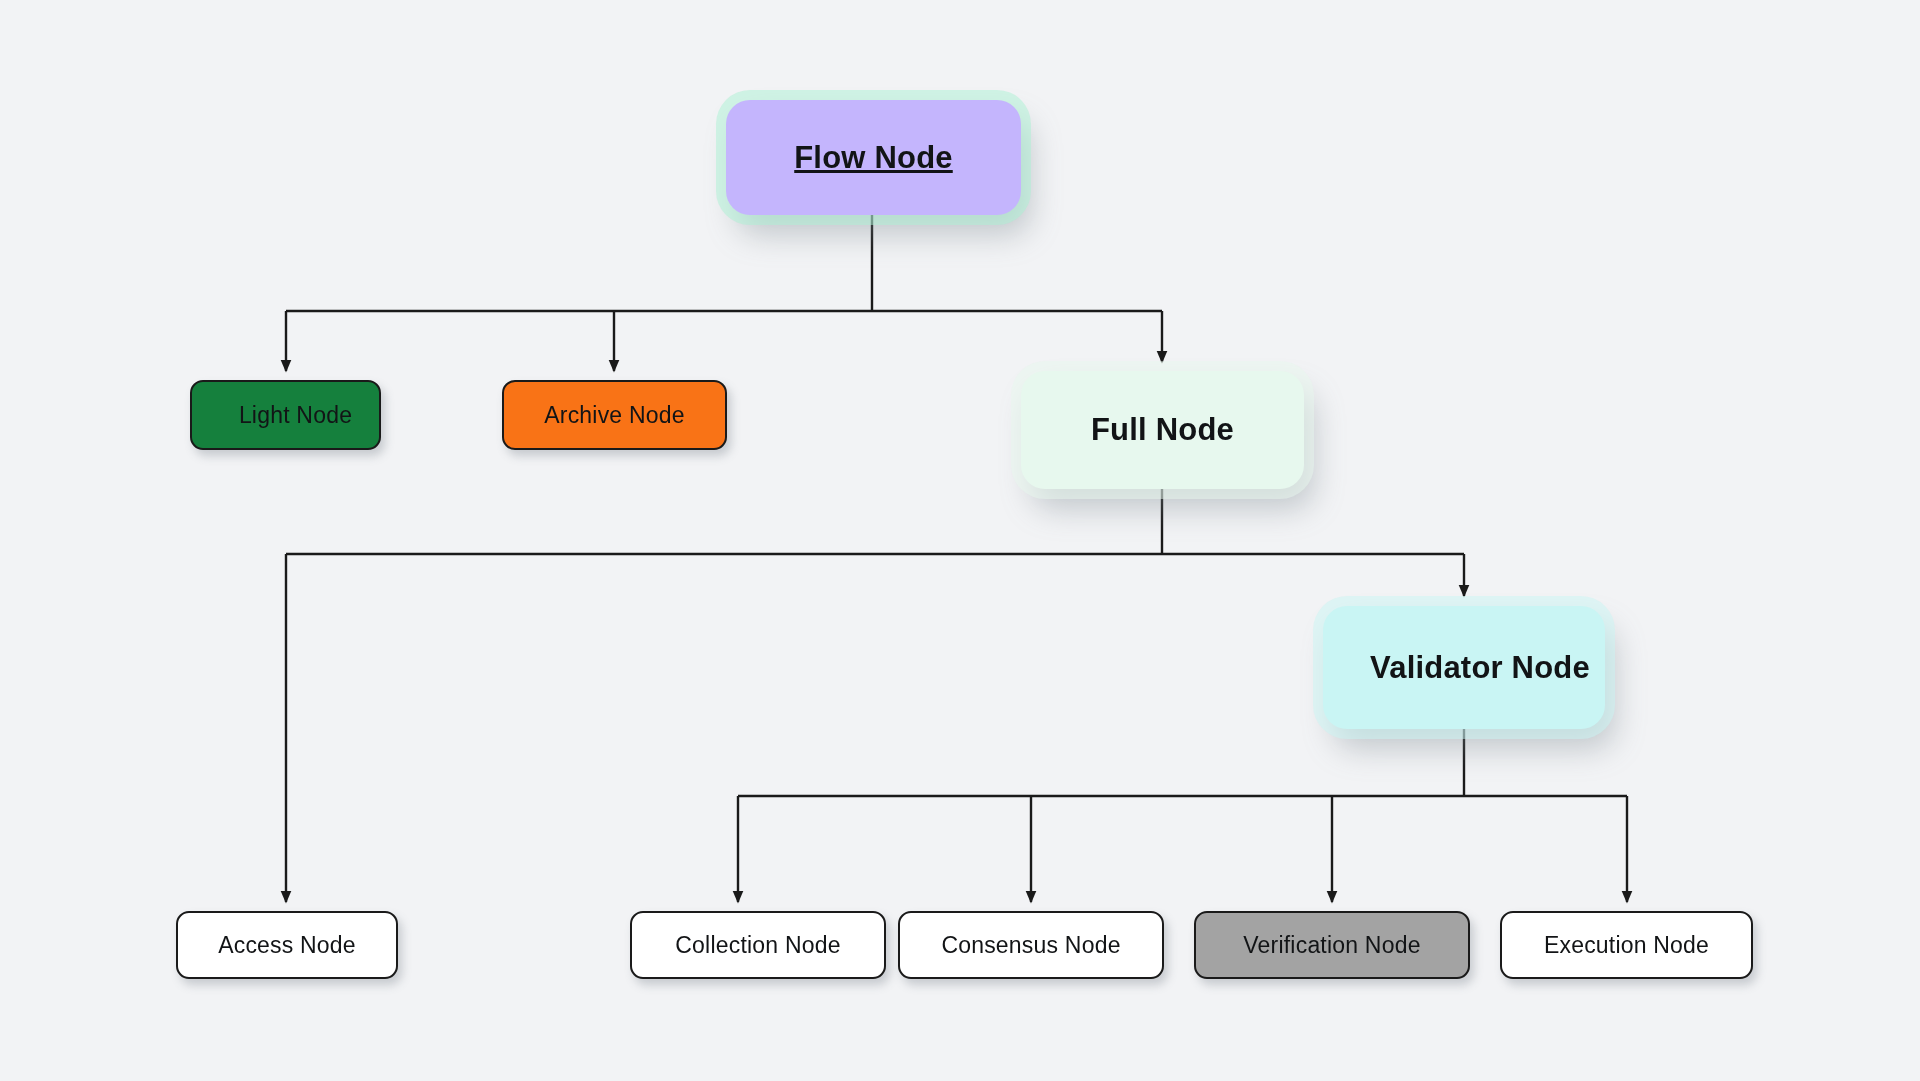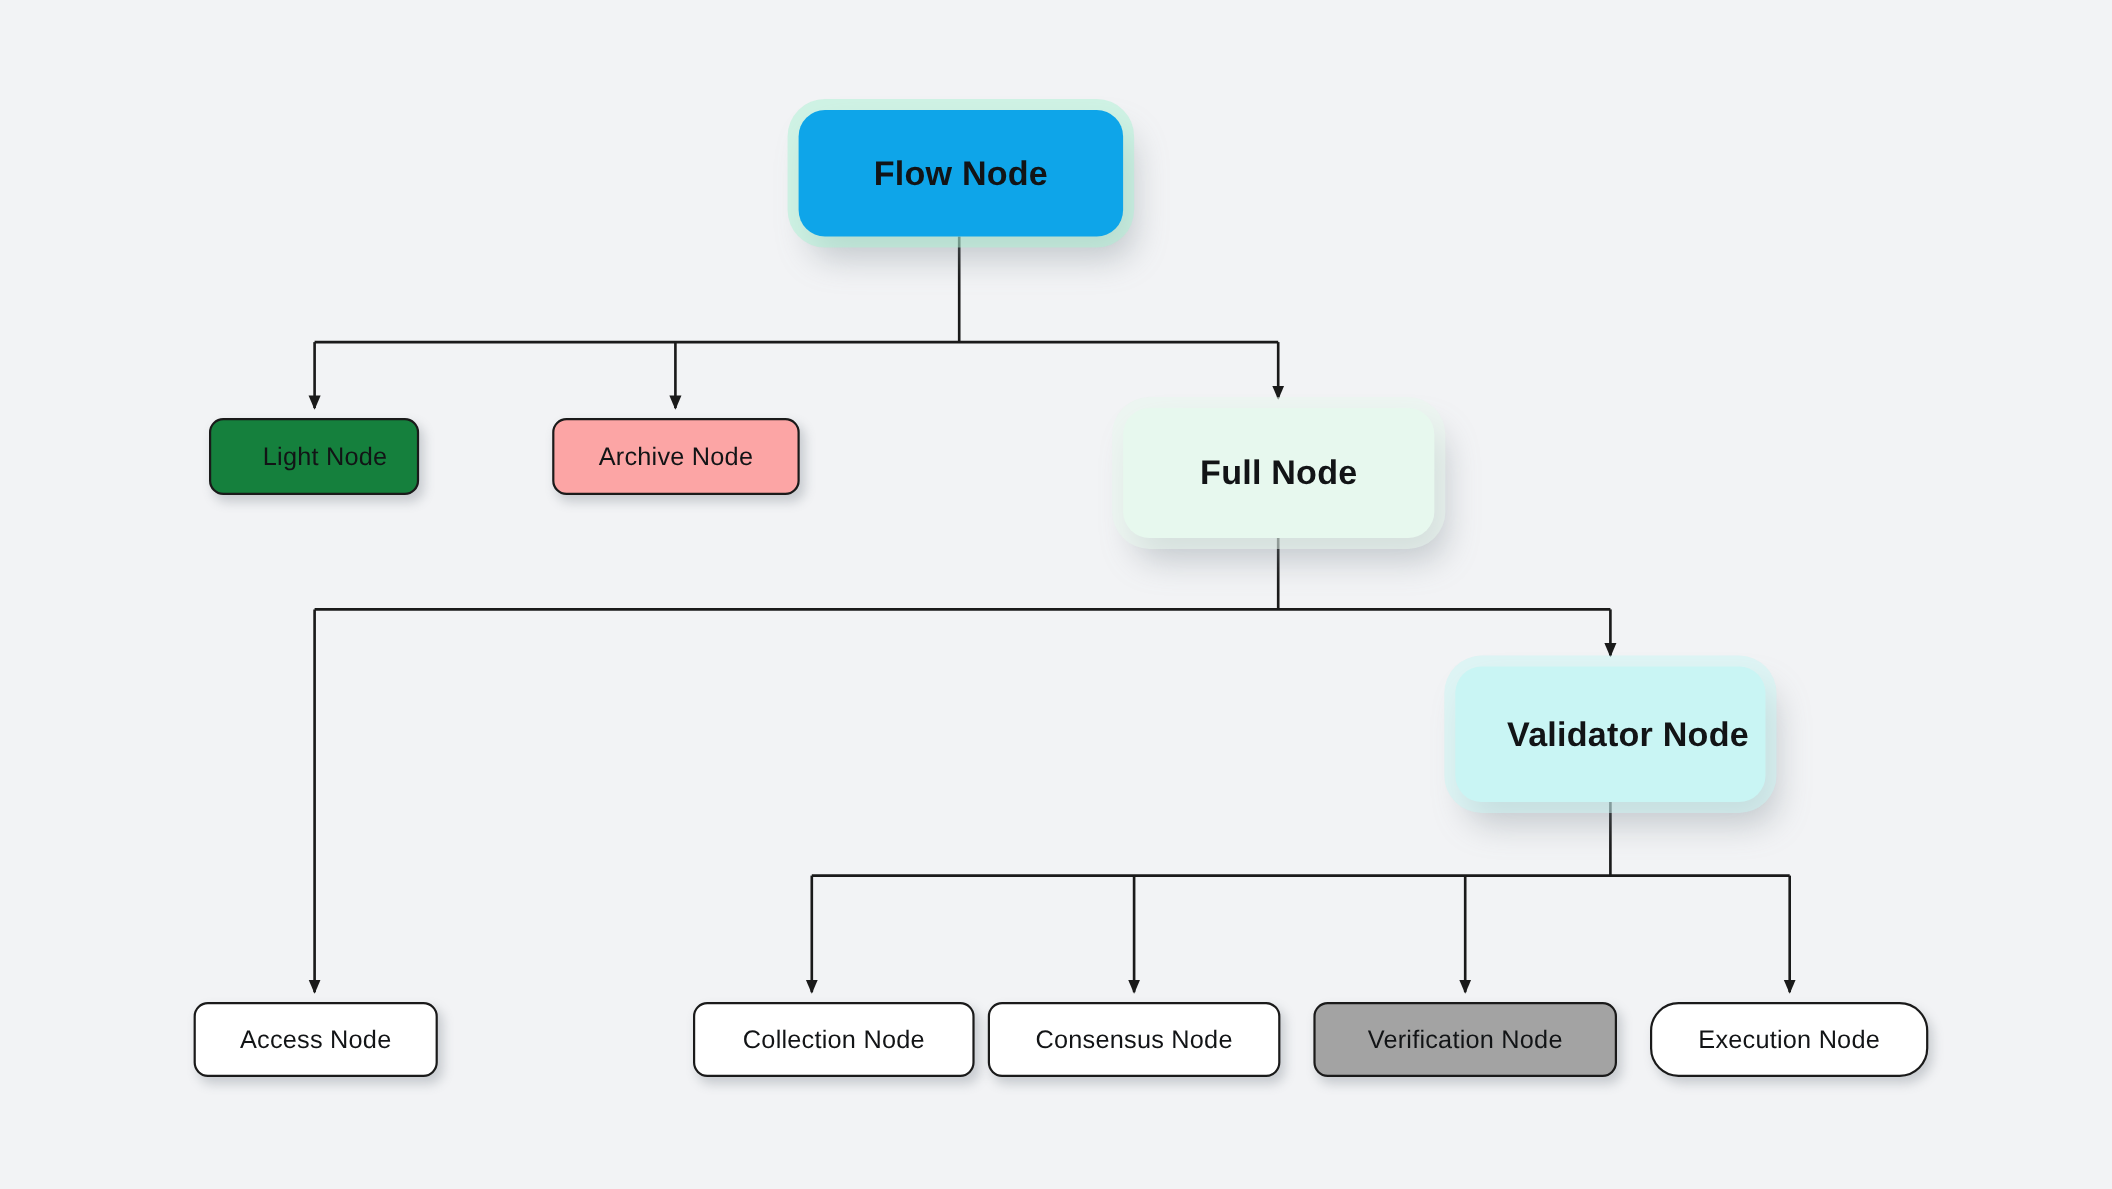--- a/index.html
+++ b/index.html
@@ -98,29 +98,29 @@
     <path class="connector" d="M1464,554 L1464,596" marker-end="url(#arrowhead)"></path>
 
     <path class="connector" d="M1464,729 L1464,796"></path>
     <path class="connector" d="M738,796 L1627,796"></path>
     <path class="connector" d="M738,796 L738,902" marker-end="url(#arrowhead)"></path>
     <path class="connector" d="M1031,796 L1031,902" marker-end="url(#arrowhead)"></path>
     <path class="connector" d="M1332,796 L1332,902" marker-end="url(#arrowhead)"></path>
     <path class="connector" d="M1627,796 L1627,902" marker-end="url(#arrowhead)"></path>
   </svg>
 
-  <div id="node-flow" class="node tinted" style="background: #0ea5e9; --halo: rgba(172,241,211,0.5);">
+  <div id="node-flow" class="node tinted" style="background: #c4b5fd; text-decoration: underline; --halo: rgba(172,241,211,0.5);">
     <span class="label">Flow Node</span>
   </div>
 
   <div id="node-light" class="node outlined" style="background: #15803d; padding-left: 20px;">
     <span class="label">Light Node</span>
   </div>
 
-  <div id="node-archive" class="node outlined" style="background: #fca5a5;">
+  <div id="node-archive" class="node outlined" style="background: #f97316;">
     <span class="label">Archive Node</span>
   </div>
 
   <div id="node-full" class="node tinted" style="background: rgb(231, 248, 238); --halo: rgba(231,248,238,0.5);">
     <span class="label">Full Node</span>
   </div>
 
   <div id="node-validator" class="node tinted" style="background: rgb(201, 245, 244); padding-left: 32px; --halo: rgba(201,245,244,0.5);">
     <span class="label">Validator Node</span>
   </div>
@@ -134,17 +134,17 @@
   </div>
 
   <div id="node-consensus" class="node outlined" style="background: rgb(255, 255, 255);">
     <span class="label">Consensus Node</span>
   </div>
 
   <div id="node-verification" class="node outlined" style="background: #a3a3a3;">
     <span class="label">Verification Node</span>
   </div>
 
-  <div id="node-execution" class="node outlined" style="background: rgb(255, 255, 255); border-radius: 26px;">
+  <div id="node-execution" class="node outlined" style="background: rgb(255, 255, 255);">
     <span class="label">Execution Node</span>
   </div>
 
 </div>
 
 </body></html>

